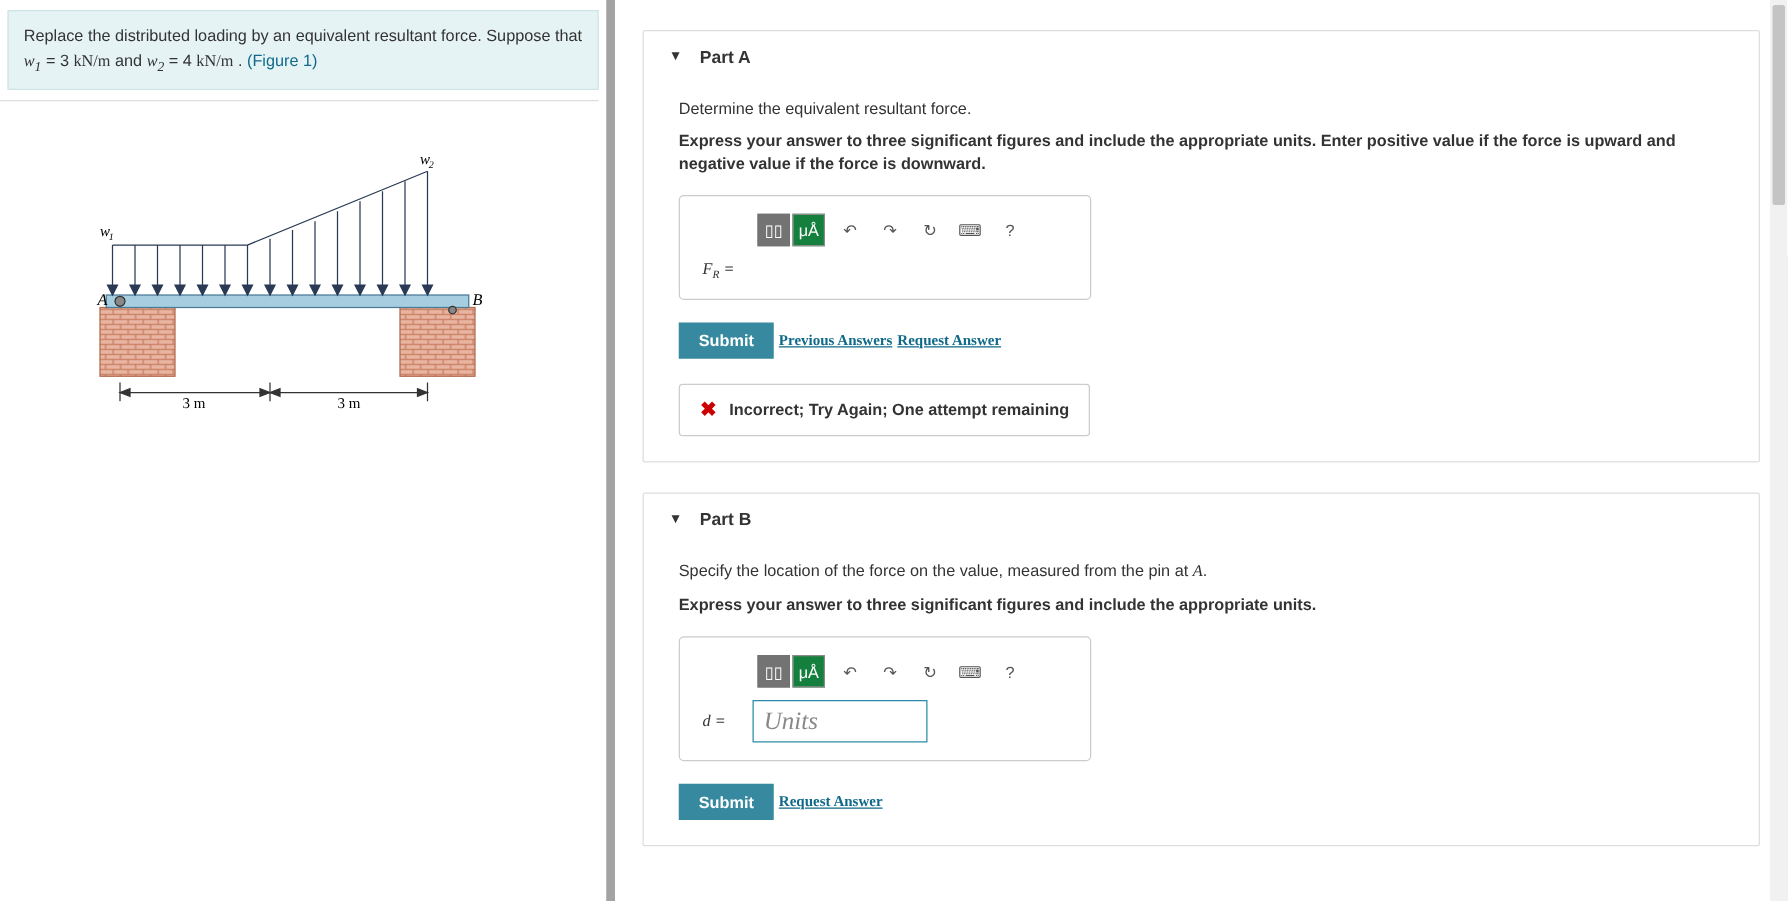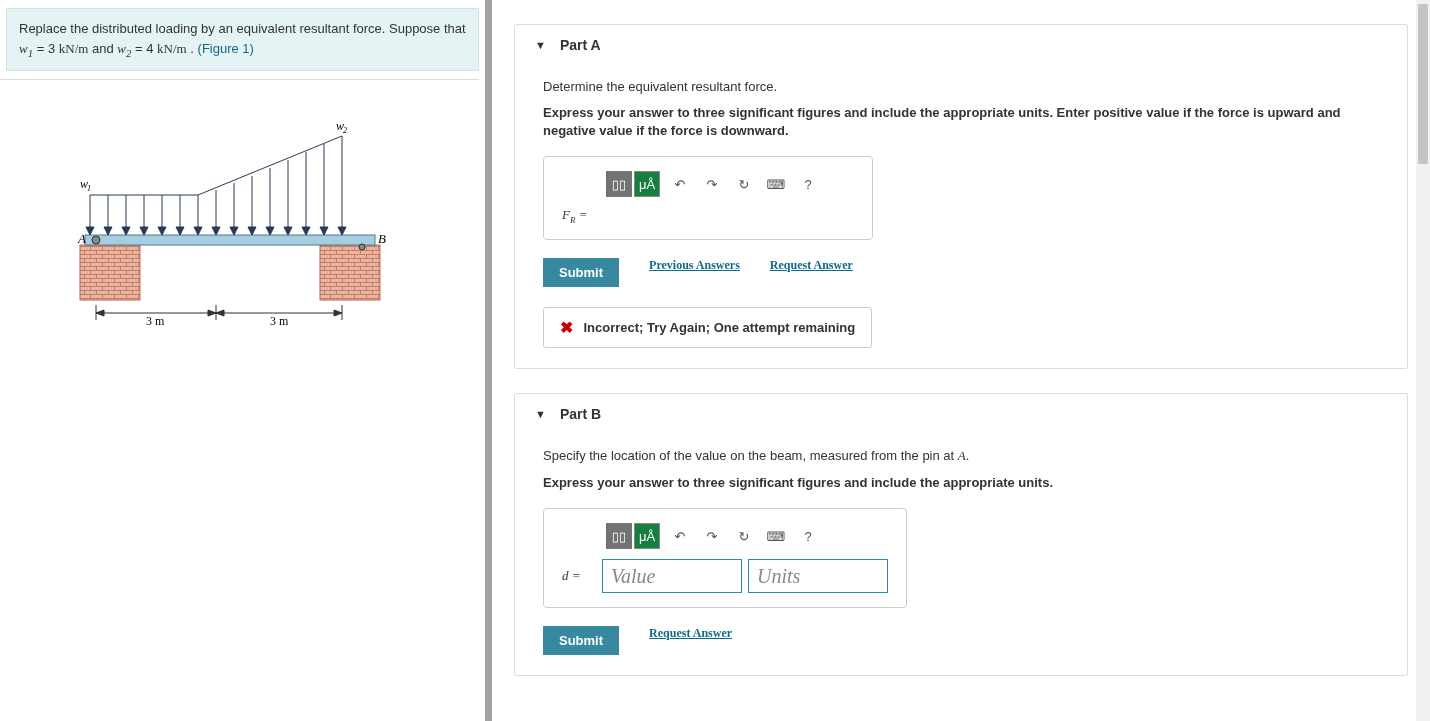--- a/index.html
+++ b/index.html
@@ -167,22 +167,22 @@
     height: 34px;
     color: #333;
   }
   .val-input::placeholder, .unit-input::placeholder {
     font-style: italic;
     color: #888;
   }
   .submit-row {
     margin-top: 18px;
     display: flex;
-    align-items: flex-start;
-    gap: 30px;
+    align-items: center;
+    gap: 4px;
   }
   .submit-btn {
     background: #37899f;
     color: #fff;
     border: none;
     padding: 7px 16px;
     font-size: 13px;
     font-weight: bold;
     cursor: pointer;
   }
@@ -373,39 +373,38 @@
       </div>
     </div>
 
     <div class="part-block">
       <div class="part-header">
         <span class="caret">▼</span>
         <span class="title">Part B</span>
       </div>
       <div class="part-body">
         <div class="prompt-line">
-          <span>Specify the location of the value on the beam, measured from the pin at </span><span style="font-family:'Times New Roman',serif; font-style:italic">A</span><span>.</span>
+          <span>Specify the location of the force on the value, measured from the pin at </span><span style="font-family:'Times New Roman',serif; font-style:italic">A</span><span>.</span>
         </div>
         <div class="instruction">Express your answer to three significant figures and include the appropriate units.</div>
 
         <div class="answer-group">
           <div class="toolbar">
             <span class="tool-btn tight">▯▯</span>
             <span class="tool-btn tight2">μÅ</span>
             <span class="tool-btn plain">↶</span>
             <span class="tool-btn plain">↷</span>
             <span class="tool-btn plain">↻</span>
             <span class="tool-btn plain">⌨</span>
             <span class="tool-btn plain">?</span>
           </div>
           <div class="input-row">
             <span class="var-label">
               <span style="font-style:italic">d</span><span> = </span>
             </span>
-            <input class="val-input" placeholder="Value" style="">
             <input class="unit-input" placeholder="Units" style="">
           </div>
         </div>
 
         <div class="submit-row">
           <button class="submit-btn">Submit</button>
           <span class="link">Request Answer</span>
         </div>
       </div>
     </div>

